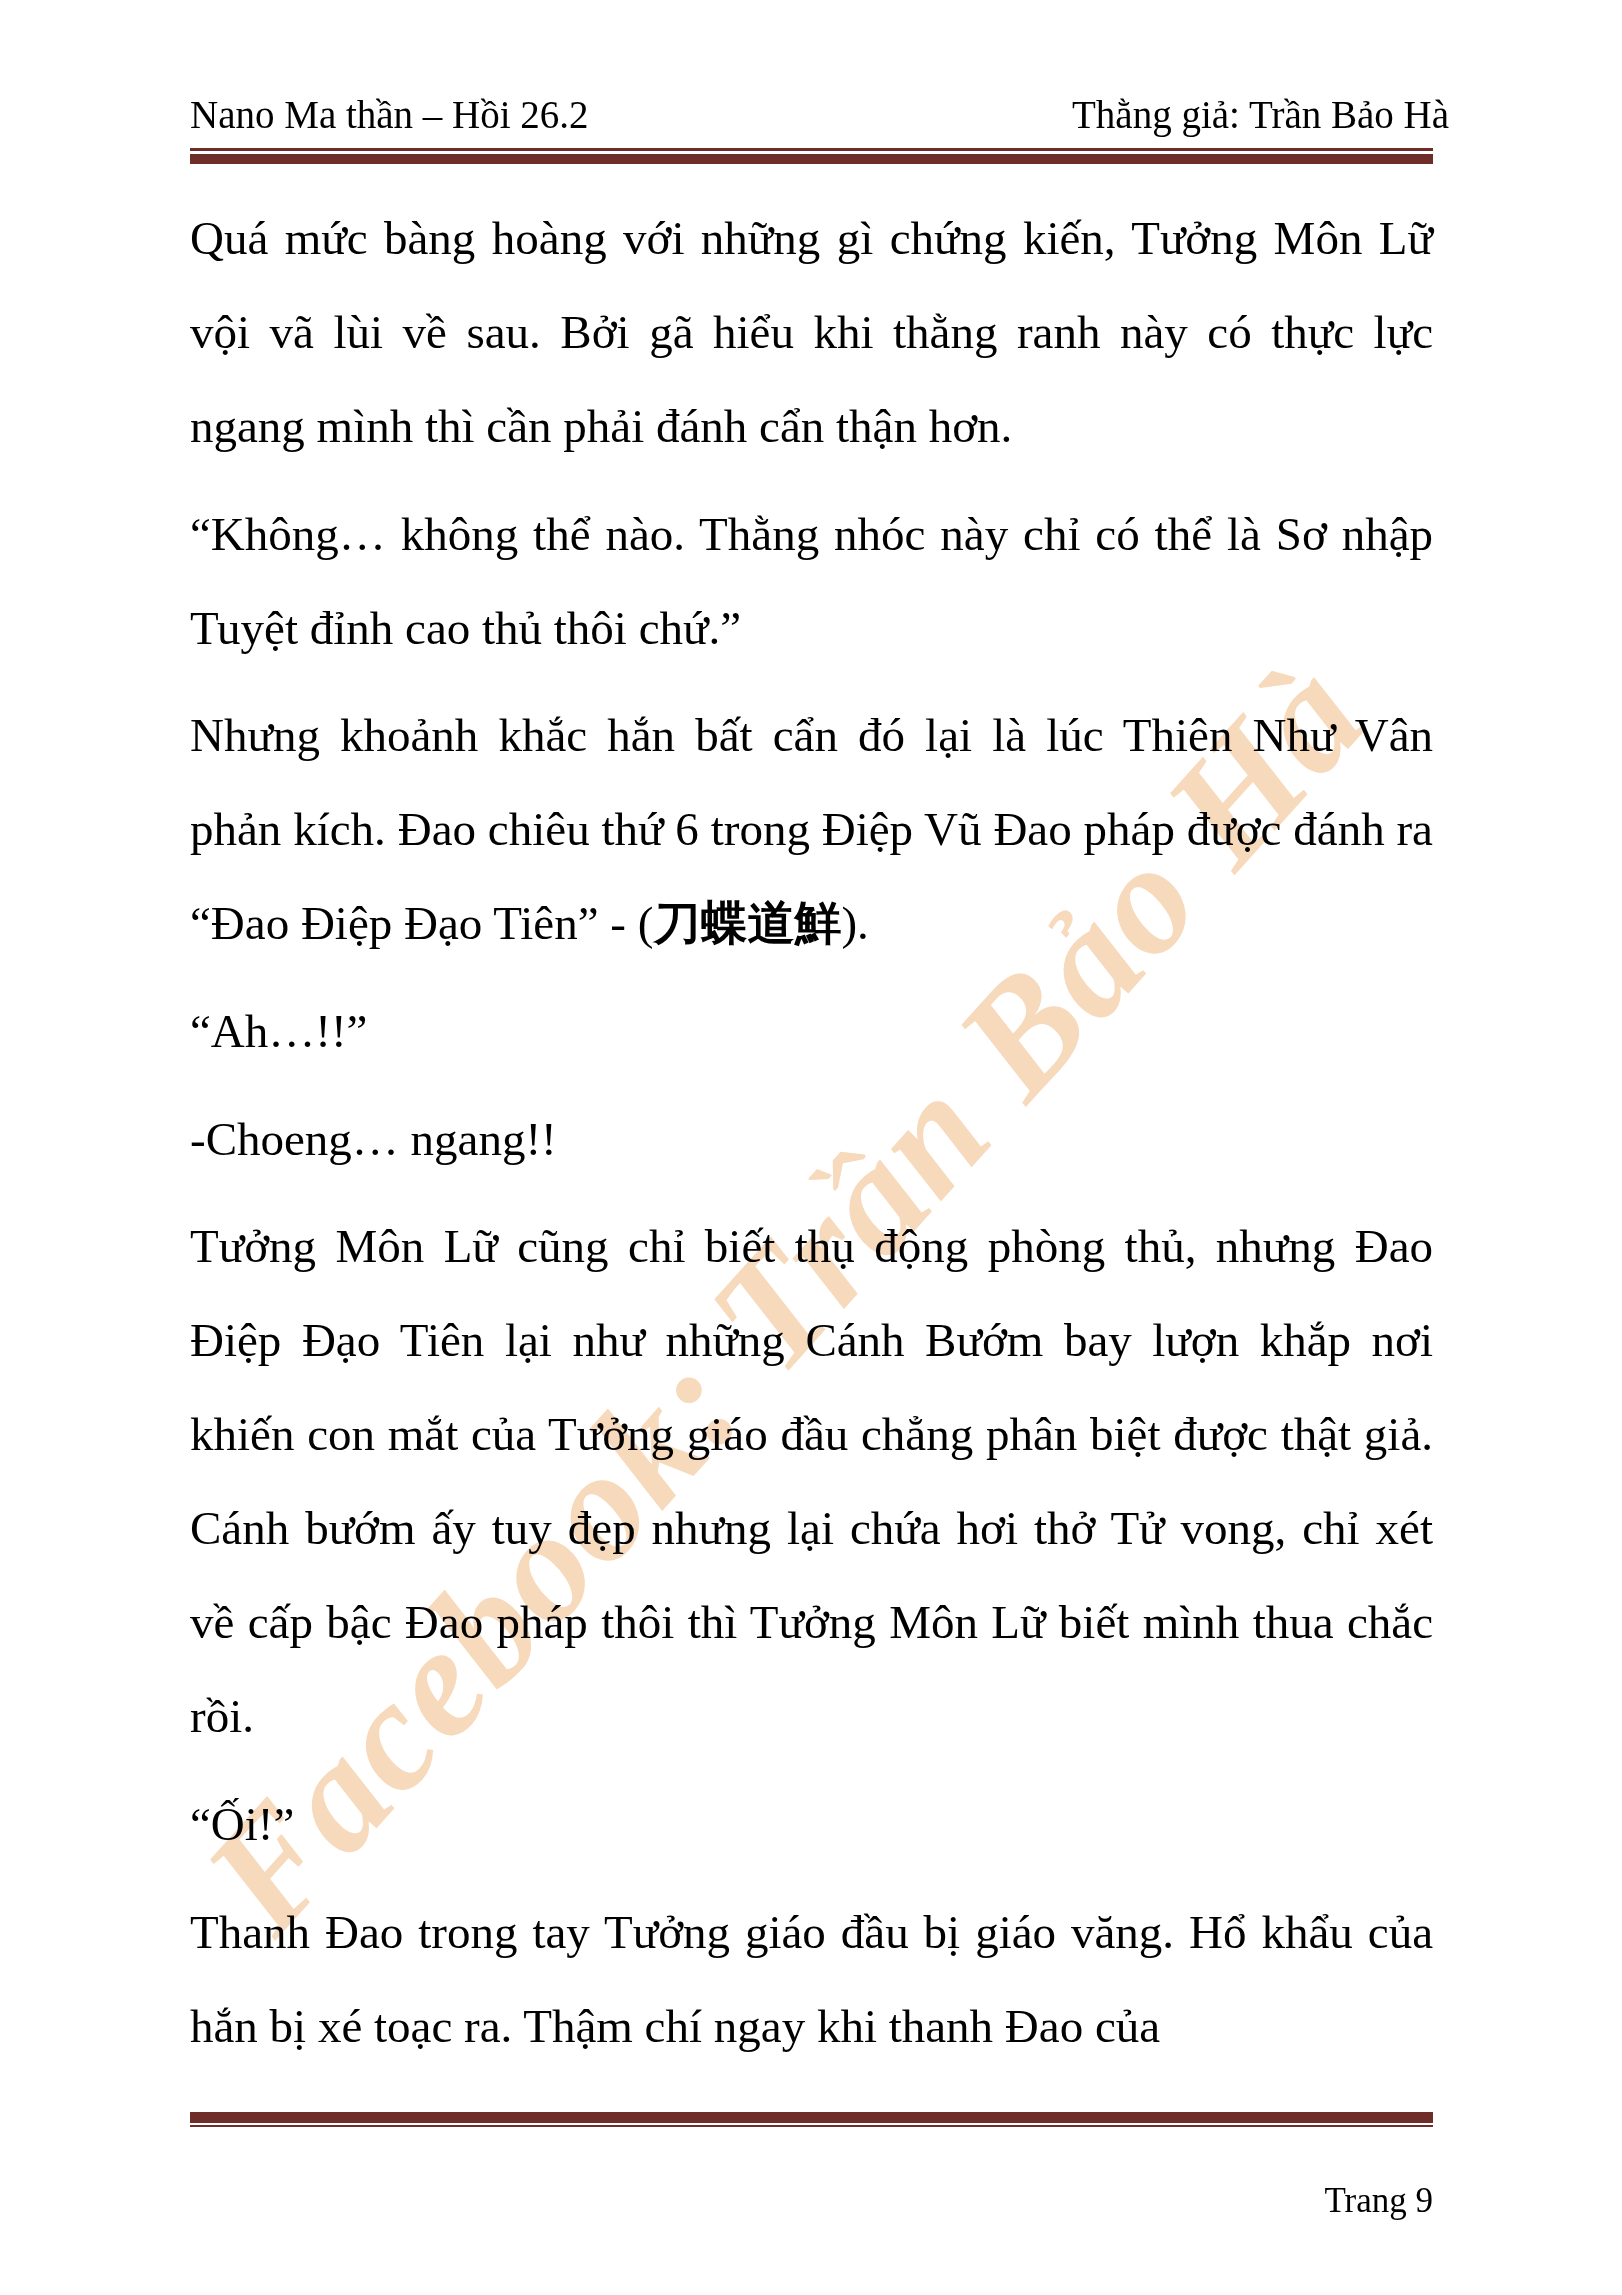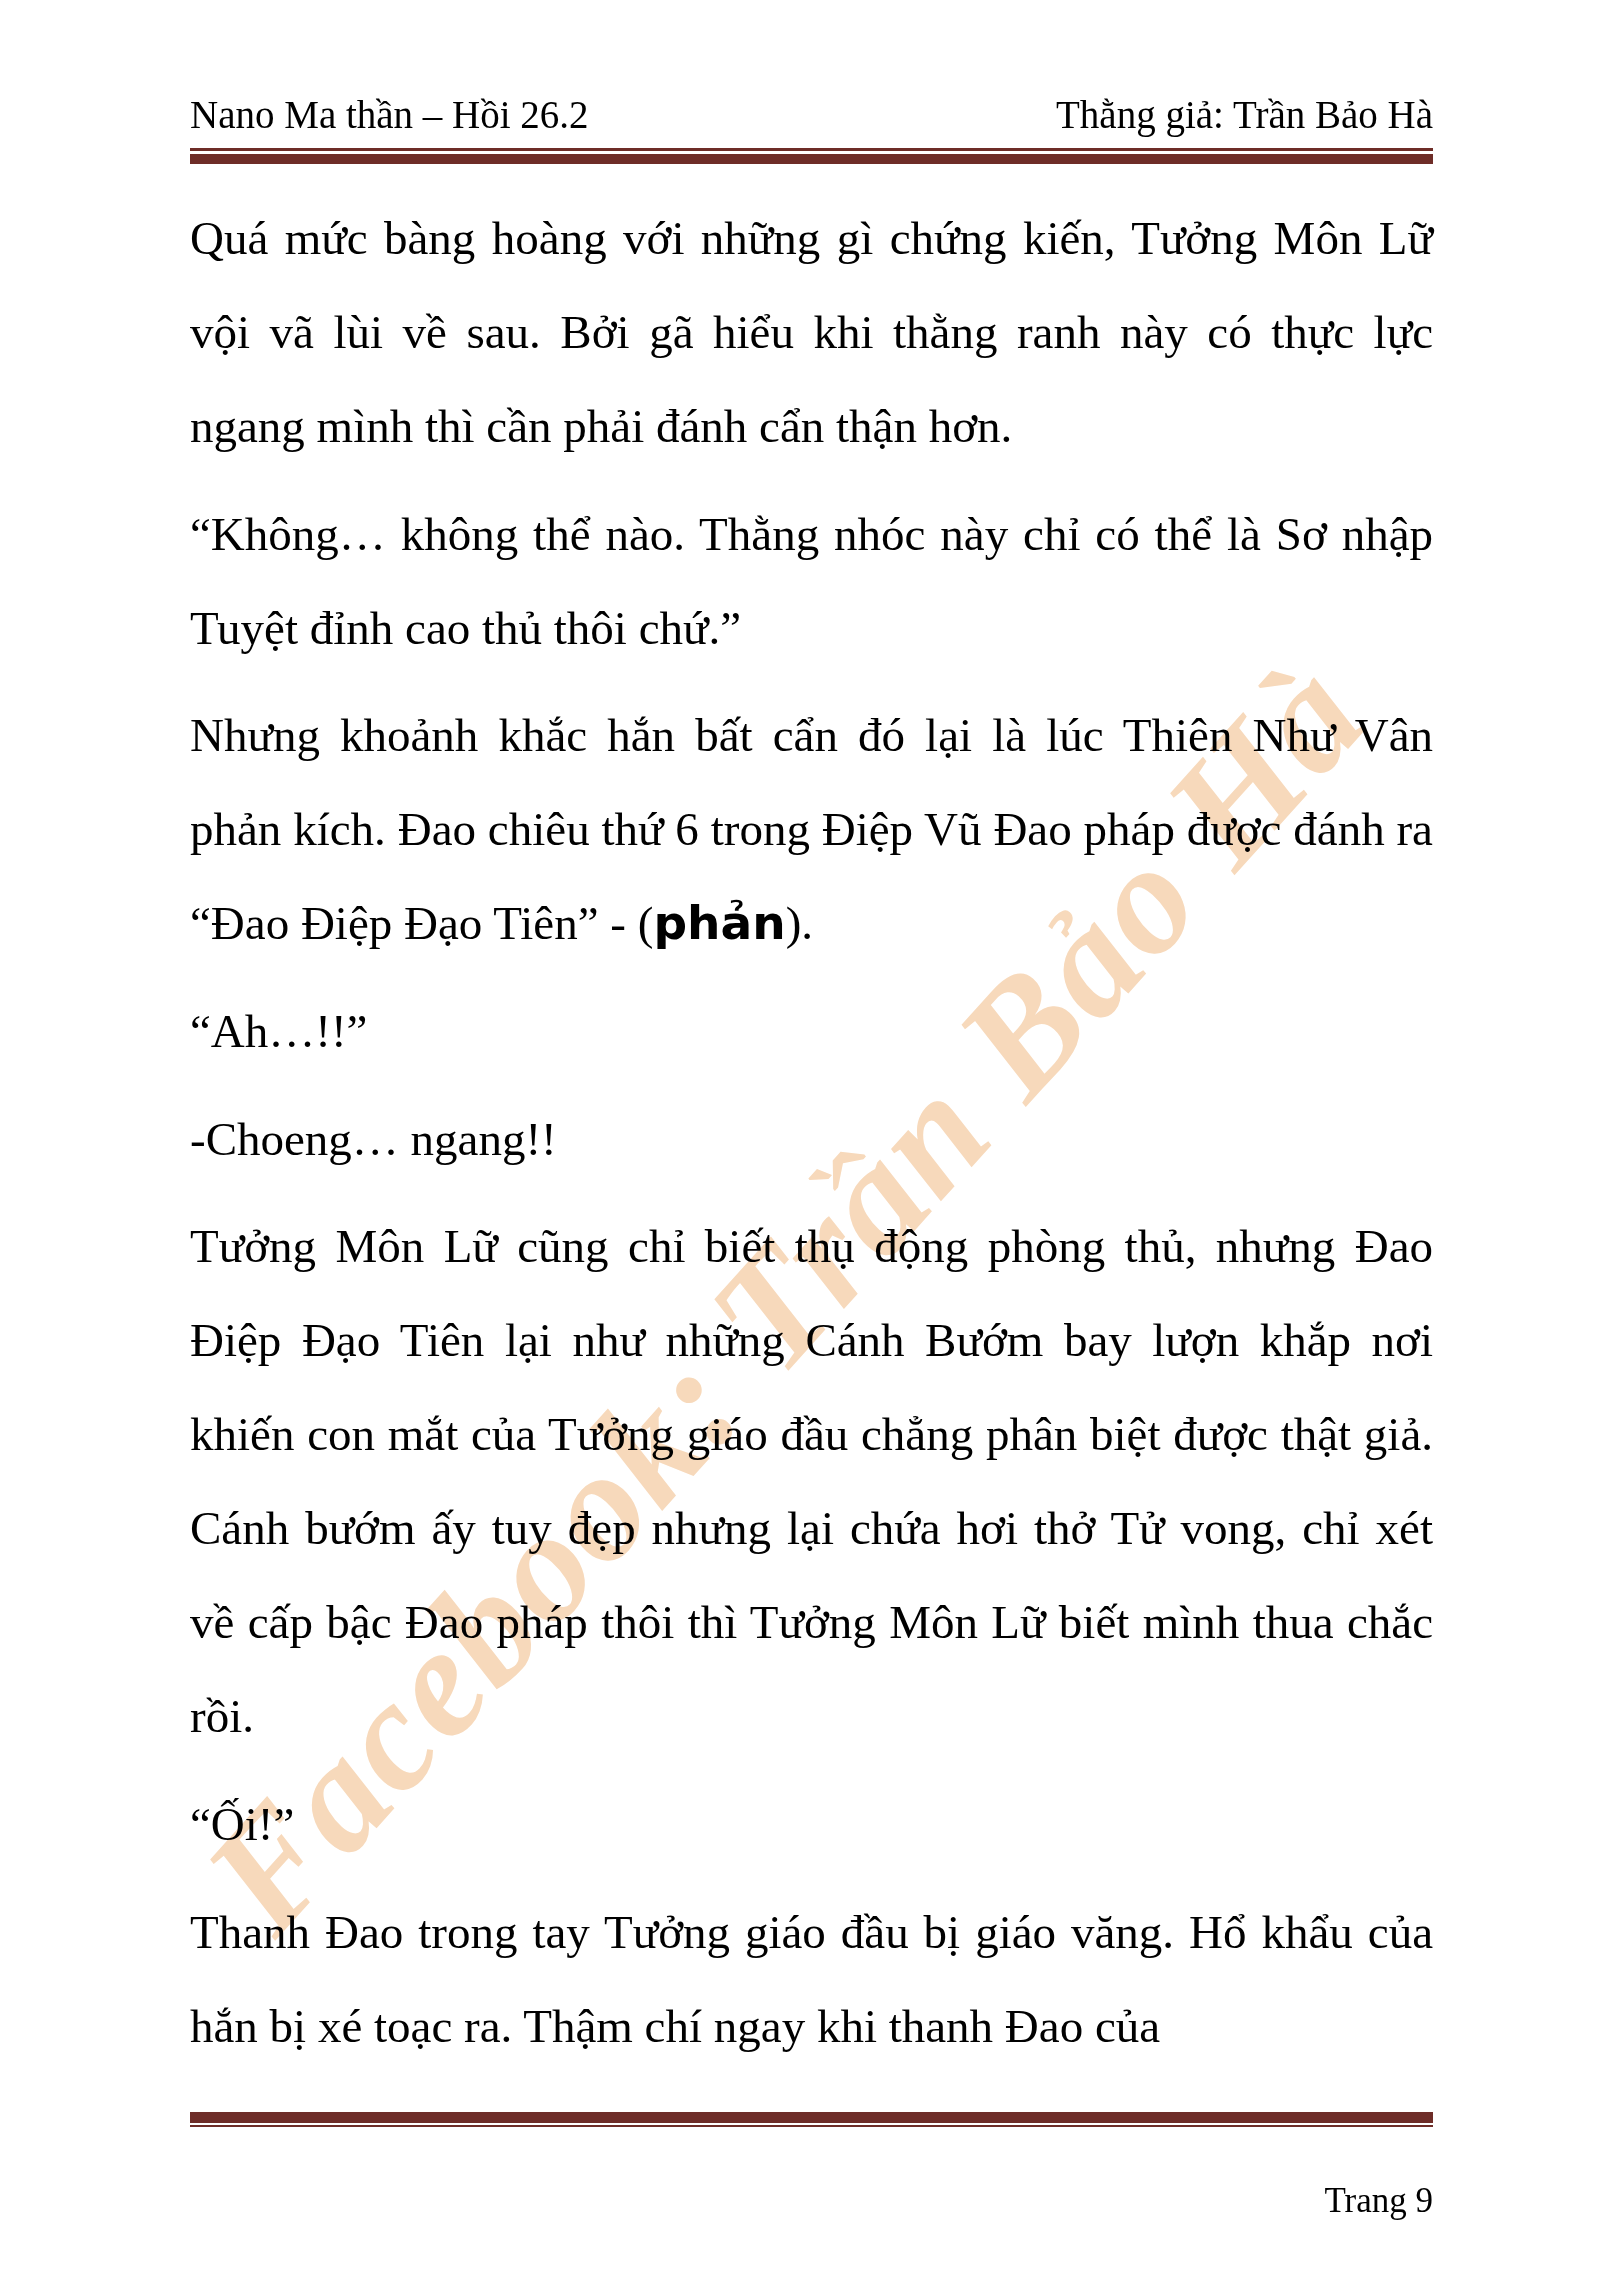--- a/index.html
+++ b/index.html
@@ -22,21 +22,21 @@
     font-style:italic;
     font-weight:bold;
     letter-spacing:2.6px;
     color:#f7d9bb;
     white-space:nowrap;
     z-index:1;
     user-select:none;
   }
   .header {
     position:absolute;
-    left:190px; right:190px; top:90px;
+    left:190px; right:174px; top:90px;
     display:flex; justify-content:space-between; align-items:baseline;
     font-size:39px; line-height:50px;
     z-index:2;
   }
   .rule-top {
     position:absolute; left:190px; right:190px; top:148px; z-index:2;
   }
   .rule-top .thin  { height:3.3px;  background:#6e2d28; }
   .rule-top .gap   { height:2.6px;  background:transparent; }
   .rule-top .thick { height:9.8px; background:#6e2d28; }
@@ -83,21 +83,21 @@
     <div class="thin"></div>
     <div class="gap"></div>
     <div class="thick"></div>
   </div>
 
   <div class="content">
     <p>Quá mức bàng hoàng với những gì chứng kiến, Tưởng Môn Lữ vội vã lùi về sau. Bởi gã hiểu khi thằng ranh này có thực lực ngang mình thì cần phải đánh cẩn thận hơn.</p>
 
     <p>“Không… không thể nào. Thằng nhóc này chỉ có thể là Sơ nhập Tuyệt đỉnh cao thủ thôi chứ.”</p>
 
-    <p><span>Nhưng khoảnh khắc hắn bất cẩn đó lại là lúc Thiên Như Vân phản kích. Đao chiêu thứ 6 trong Điệp Vũ Đao pháp được đánh ra “Đao Điệp Đạo Tiên” - (</span><span class="cjk">phản</span><span>).</span></p>
+    <p><span>Nhưng khoảnh khắc hắn bất cẩn đó lại là lúc Thiên Như Vân phản kích. Đao chiêu thứ 6 trong Điệp Vũ Đao pháp được đánh ra “Đao Điệp Đạo Tiên” - (</span><span class="cjk">刀蝶道鮮</span><span>).</span></p>
 
     <p>“Ah…!!”</p>
 
     <p>-Choeng… ngang!!</p>
 
     <p>Tưởng Môn Lữ cũng chỉ biết thụ động phòng thủ, nhưng Đao Điệp Đạo Tiên lại như những Cánh Bướm bay lượn khắp nơi khiến con mắt của Tưởng giáo đầu chẳng phân biệt được thật giả. Cánh bướm ấy tuy đẹp nhưng lại chứa hơi thở Tử vong, chỉ xét về cấp bậc Đao pháp thôi thì Tưởng Môn Lữ biết mình thua chắc rồi.</p>
 
     <p>“Ối!”</p>
 
     <p>Thanh Đao trong tay Tưởng giáo đầu bị giáo văng. Hổ khẩu của hắn bị xé toạc ra. Thậm chí ngay khi thanh Đao của</p>

